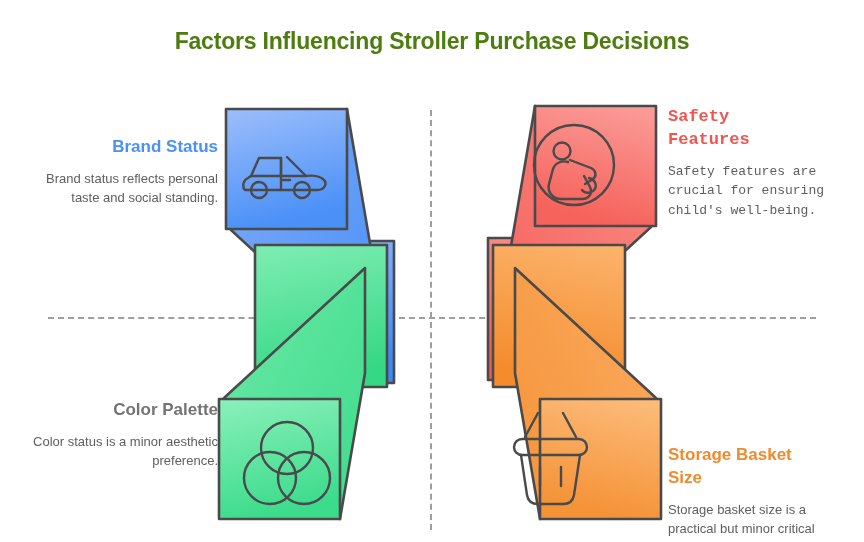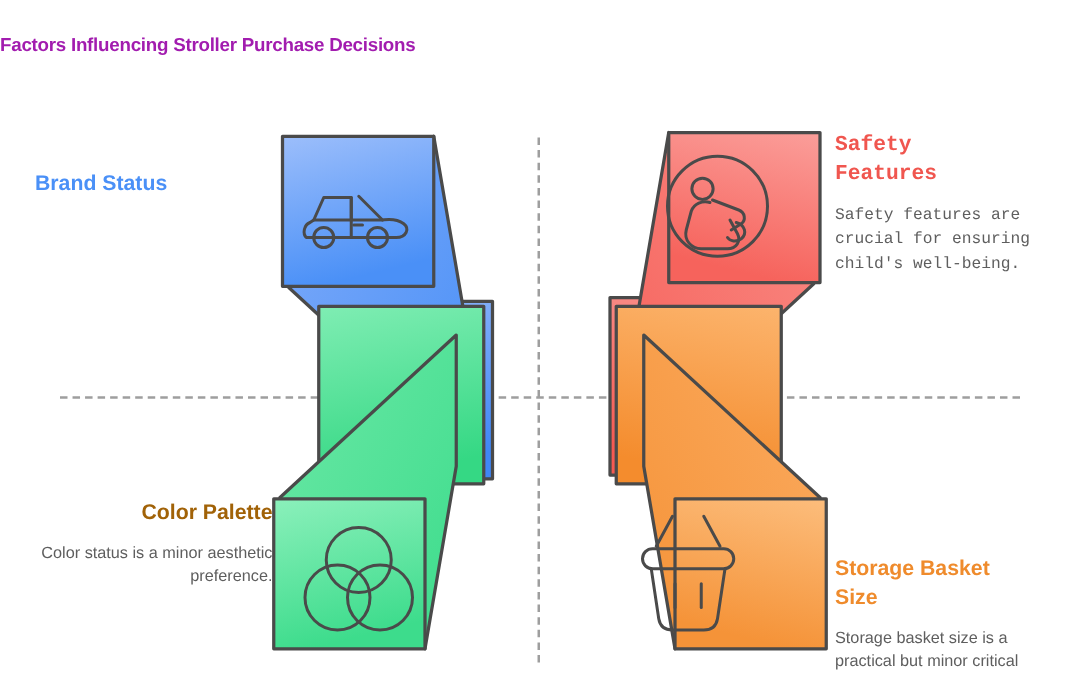--- a/index.html
+++ b/index.html
@@ -16,23 +16,24 @@
     height: 542px;
     background: #ffffff;
   }
 
   
   .title {
     position: absolute;
     top: 28px;
     left: 0;
     width: 864px;
-    font-size: 15px;
+    text-align: center;
+    font-size: 23px;
     font-weight: bold;
-    color: #a21caf;
+    color: #4d7c0f;
     letter-spacing: -0.2px;
   }
 
   
   .divider-h {
     position: absolute;
     left: 48px;
     top: 317px;
     width: 768px;
     height: 0;
@@ -57,21 +58,21 @@
     font-weight: bold;
     line-height: 1.35;
     margin-bottom: 10px;
   }
   .txt .body {
     font-size: 13px;
     line-height: 1.5;
     color: #5e5e5e;
   }
 
-  .txt-tl { left: 28px;  top: 136px; }
+  .txt-tl { left: 28px;  top: 136px; text-align: right; }
   .txt-tr { left: 668px; top: 106px; text-align: left; font-family: Liberation Mono, monospace;  }
   .txt-bl { left: 28px;  top: 399px; text-align: right; }
   .txt-br { left: 668px; top: 400px; text-align: left; margin-top: 44px;  }
 
   
   .gfx {
     position: absolute;
     width: 200px;
     height: 200px;
   }
@@ -132,20 +133,21 @@
         <path d="M 27 81 L 24 83 C 19 85 18 92 21 95 L 93 95 C 101 95 104 88 99 84 C 92 79 84 81 82 81 L 27 81 Z"></path>
         <circle cx="35" cy="95" r="8"></circle>
         <circle cx="78" cy="95" r="8"></circle>
         <path d="M 59 85 L 66 85"></path>
         <path d="M 57 63 L 57 95"></path>
       </g>
     </svg>
   </div>
   <div class="txt txt-tl">
     <div class="head" style="color:#4a90f7">Brand Status</div>
+    <div class="body">Brand status reflects personal taste and social standing.</div>
   </div>
 
   <div class="gfx gfx-tr">
     <svg viewBox="0 0 200 200">
       <defs>
         <linearGradient id="gtr" x1="0" y1="0" x2="0.25" y2="1">
           <stop offset="0" stop-color="#fb9e9a"></stop>
           <stop offset="1" stop-color="#f6635c"></stop>
         </linearGradient>
         <linearGradient id="gtr2" x1="0" y1="0" x2="0.2" y2="1">
@@ -202,21 +204,21 @@
   <div class="gfx icon-layer icon-bl">
     <svg viewBox="0 0 200 200">
       <g stroke="#4a4a4a" stroke-width="2.4" fill="none">
         <circle cx="70" cy="115" r="26"></circle>
         <circle cx="53" cy="145" r="26"></circle>
         <circle cx="87" cy="145" r="26"></circle>
       </g>
     </svg>
   </div>
   <div class="txt txt-bl">
-    <div class="head" style="color:#a16207">Color Palette</div>
+    <div class="head" style="color:#737373">Color Palette</div>
     <div class="body">Color status is a minor aesthetic preference.</div>
   </div>
 
   <div class="gfx gfx-br">
     <svg viewBox="0 0 200 200">
       <defs>
         <linearGradient id="gbr" x1="0" y1="1" x2="0.25" y2="0">
           <stop offset="0" stop-color="#fcbd7c"></stop>
           <stop offset="1" stop-color="#f59338"></stop>
         </linearGradient>

